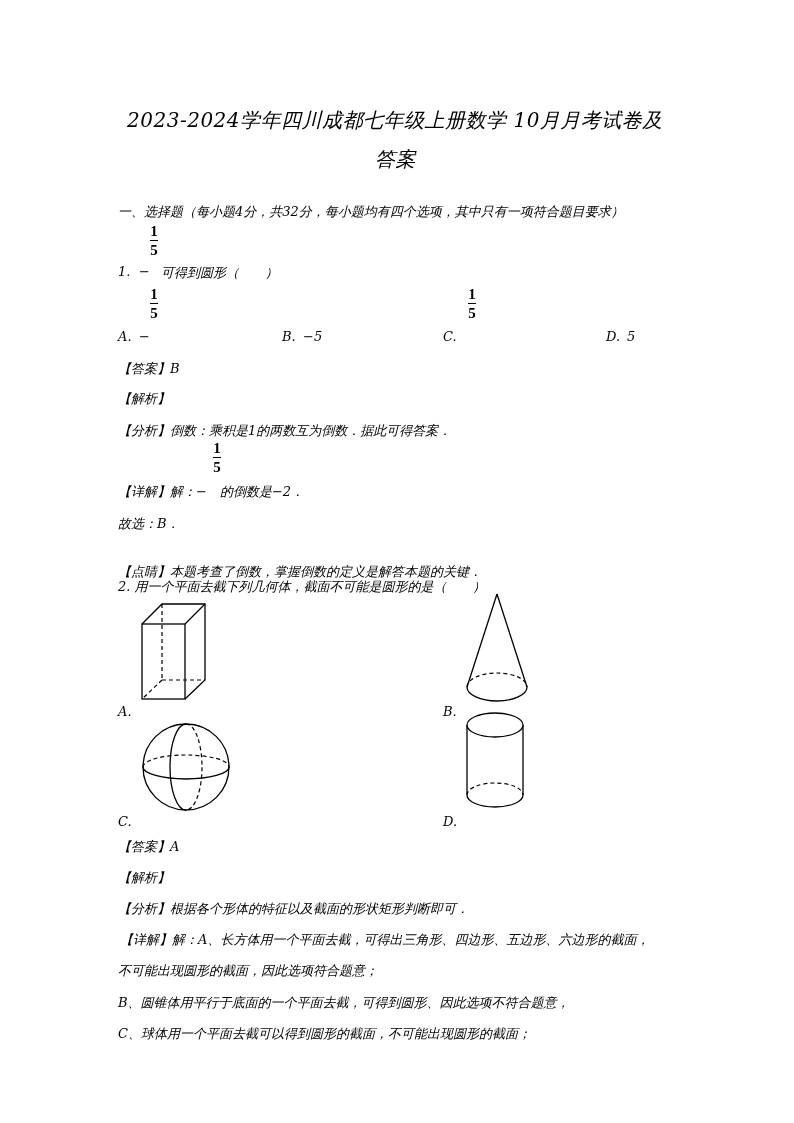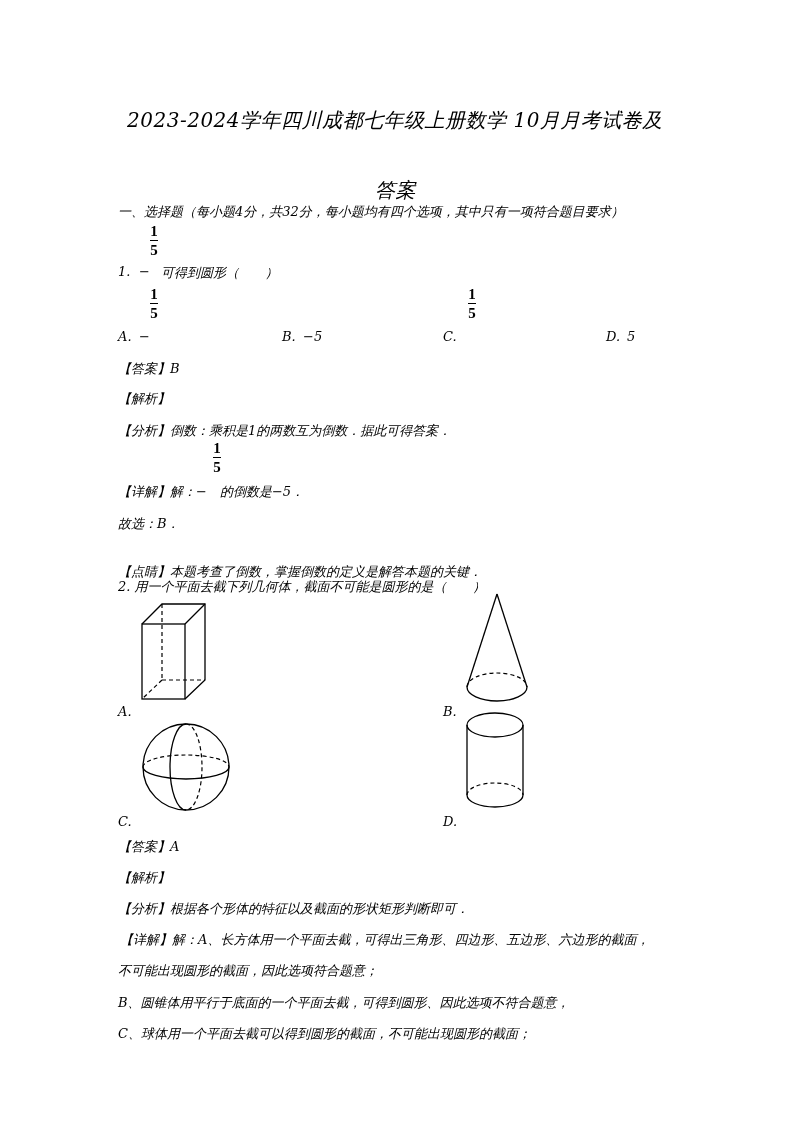--- a/index.html
+++ b/index.html
@@ -10,21 +10,21 @@
   .frac{position:absolute;font-family:"Liberation Serif",serif;font-weight:bold;font-size:15px;text-align:center;width:10px;}
   .frac .num{display:block;line-height:14px;}
   .frac .bar{display:block;height:1px;background:#000;margin:2px 1px;}
   .frac .den{display:block;line-height:14px;}
   svg{position:absolute;}
 </style>
 </head>
 <body>
 
 <div class="abs title" style="left:127px;top:107px;">2023-2024学年四川成都七年级上册数学 10月月考试卷及</div>
-<div class="abs title" style="left:375px;top:146px;margin-top:31px;">答案</div>
+<div class="abs title" style="left:375px;top:146px;">答案</div>
 
 <div class="abs t" style="left:118px;top:187px;">一、选择题（每小题4分，共32分，每小题均有四个选项，其中只有一项符合题目要求）</div>
 
 <div>
   <span class="abs t" style="left:118px;top:248px;">1.</span>
   <span class="abs t" style="left:139px;top:248px;">−</span>
   <div class="frac" style="left:149px;top:224px;">
     <span class="num">1</span>
     <span class="bar"></span>
     <span class="den">5</span>
@@ -50,21 +50,21 @@
   <span class="abs t" style="left:627px;top:313px;">5</span>
 
   <div class="abs t" style="left:118px;top:344px;">
     <span>【答案】</span><span>B</span>
   </div>
   <div class="abs t" style="left:118px;top:374px;">【解析】</div>
   <div class="abs t" style="left:118px;top:406px;">
     <span>【分析】</span><span>倒数：乘积是1的两数互为倒数．据此可得答案．</span>
   </div>
   <div class="abs t" style="left:118px;top:467px;">
-    <span>【详解】</span><span>解：−</span><span style="display:inline-block;width:13px;"></span><span>的倒数是−5．</span>
+    <span>【详解】</span><span>解：−</span><span style="display:inline-block;width:13px;"></span><span>的倒数是−2．</span>
   </div>
   <div class="frac" style="left:212px;top:441px;">
     <span class="num">1</span>
     <span class="bar"></span>
     <span class="den">5</span>
   </div>
   <div class="abs t" style="left:118px;top:499px;">故选：B．</div>
   <div class="abs t" style="left:118px;top:547px;">
     <span>【点睛】</span><span>本题考查了倒数，掌握倒数的定义是解答本题的关键．</span>
   </div>

